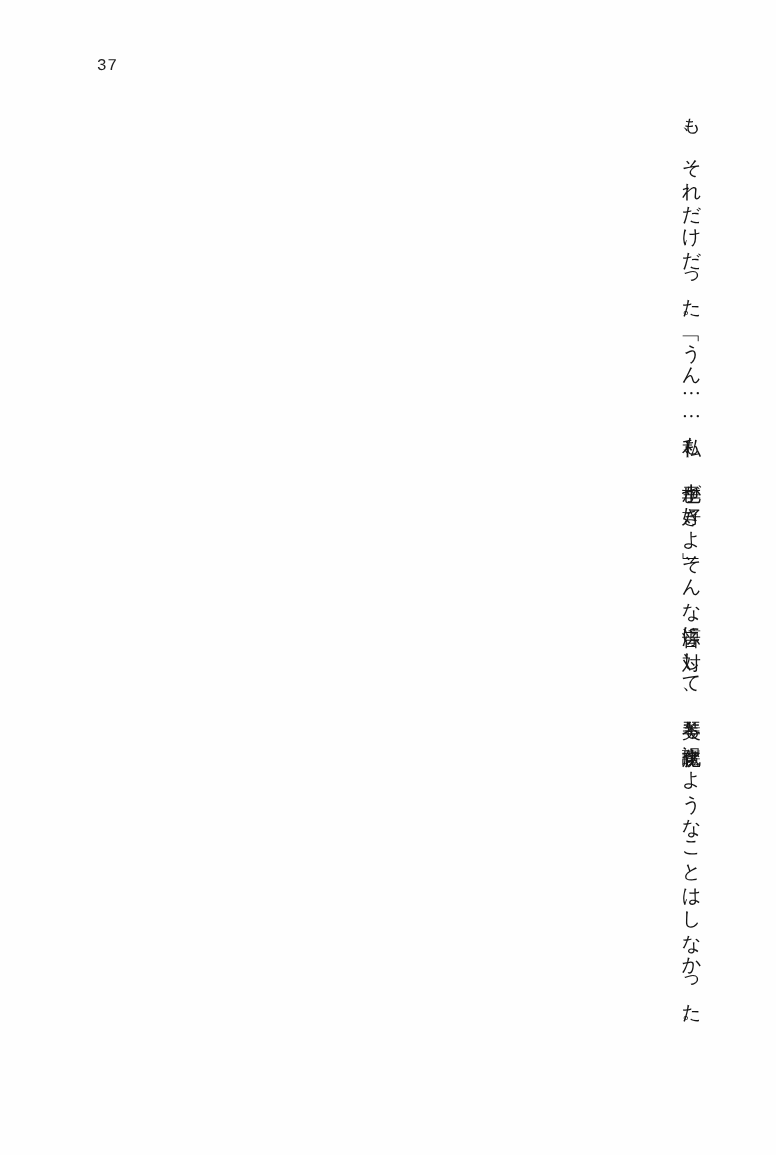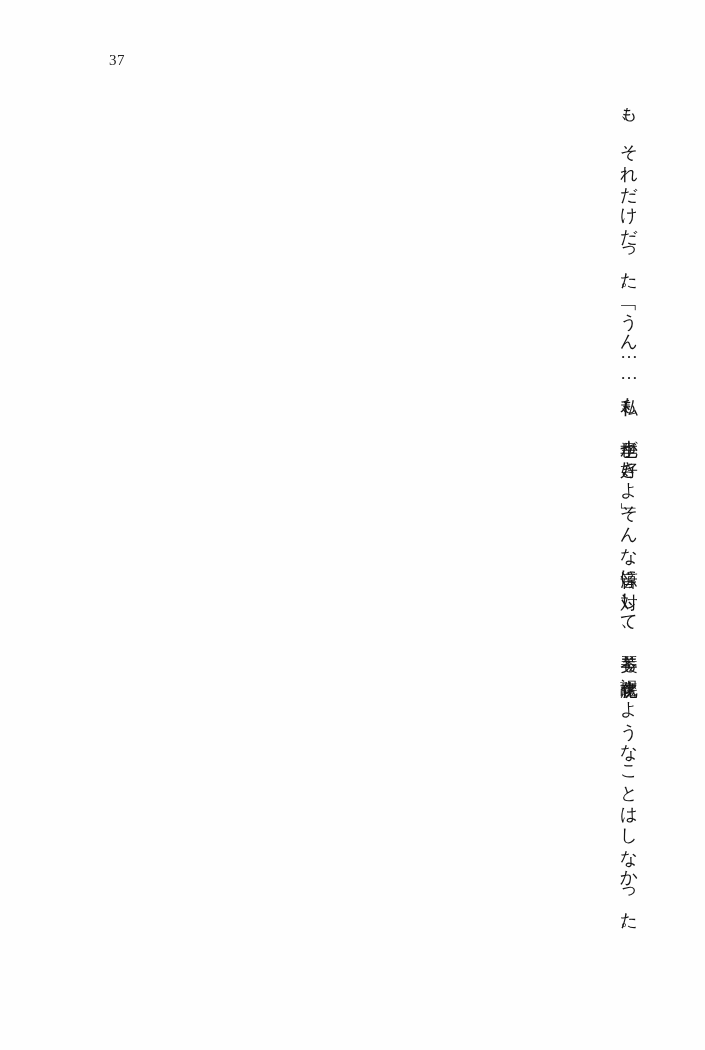--- a/index.html
+++ b/index.html
@@ -21,22 +21,21 @@
     background: #fefefe;
     box-sizing: border-box;
   }
   .page-number {
     position: absolute;
     top: 52px;
     left: 88px;
     font-size: 15px;
     letter-spacing: 0.5px;
     color: #222;
-    font-family: Liberation Serif, serif;
-    margin-left: 21px;
+    font-family: Liberation Mono, monospace;
   }
   .text-block {
     position: absolute;
     top: 108px;
     left: 54px;
     width: 592px;
     height: 832px;
     writing-mode: vertical-rl;
     text-orientation: upright;
     direction: ltr;

